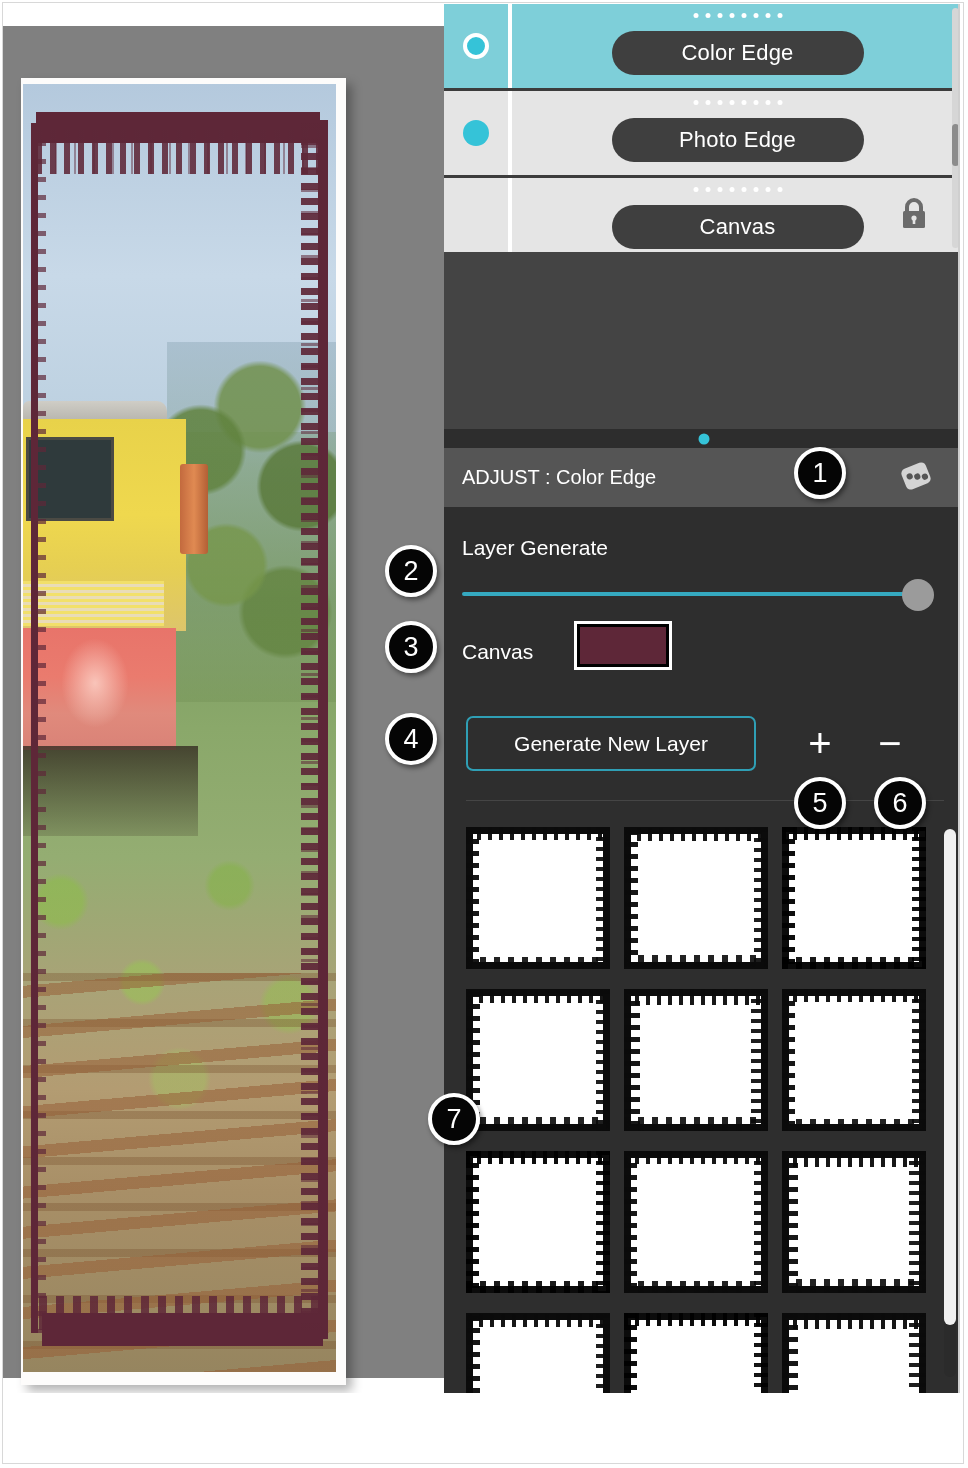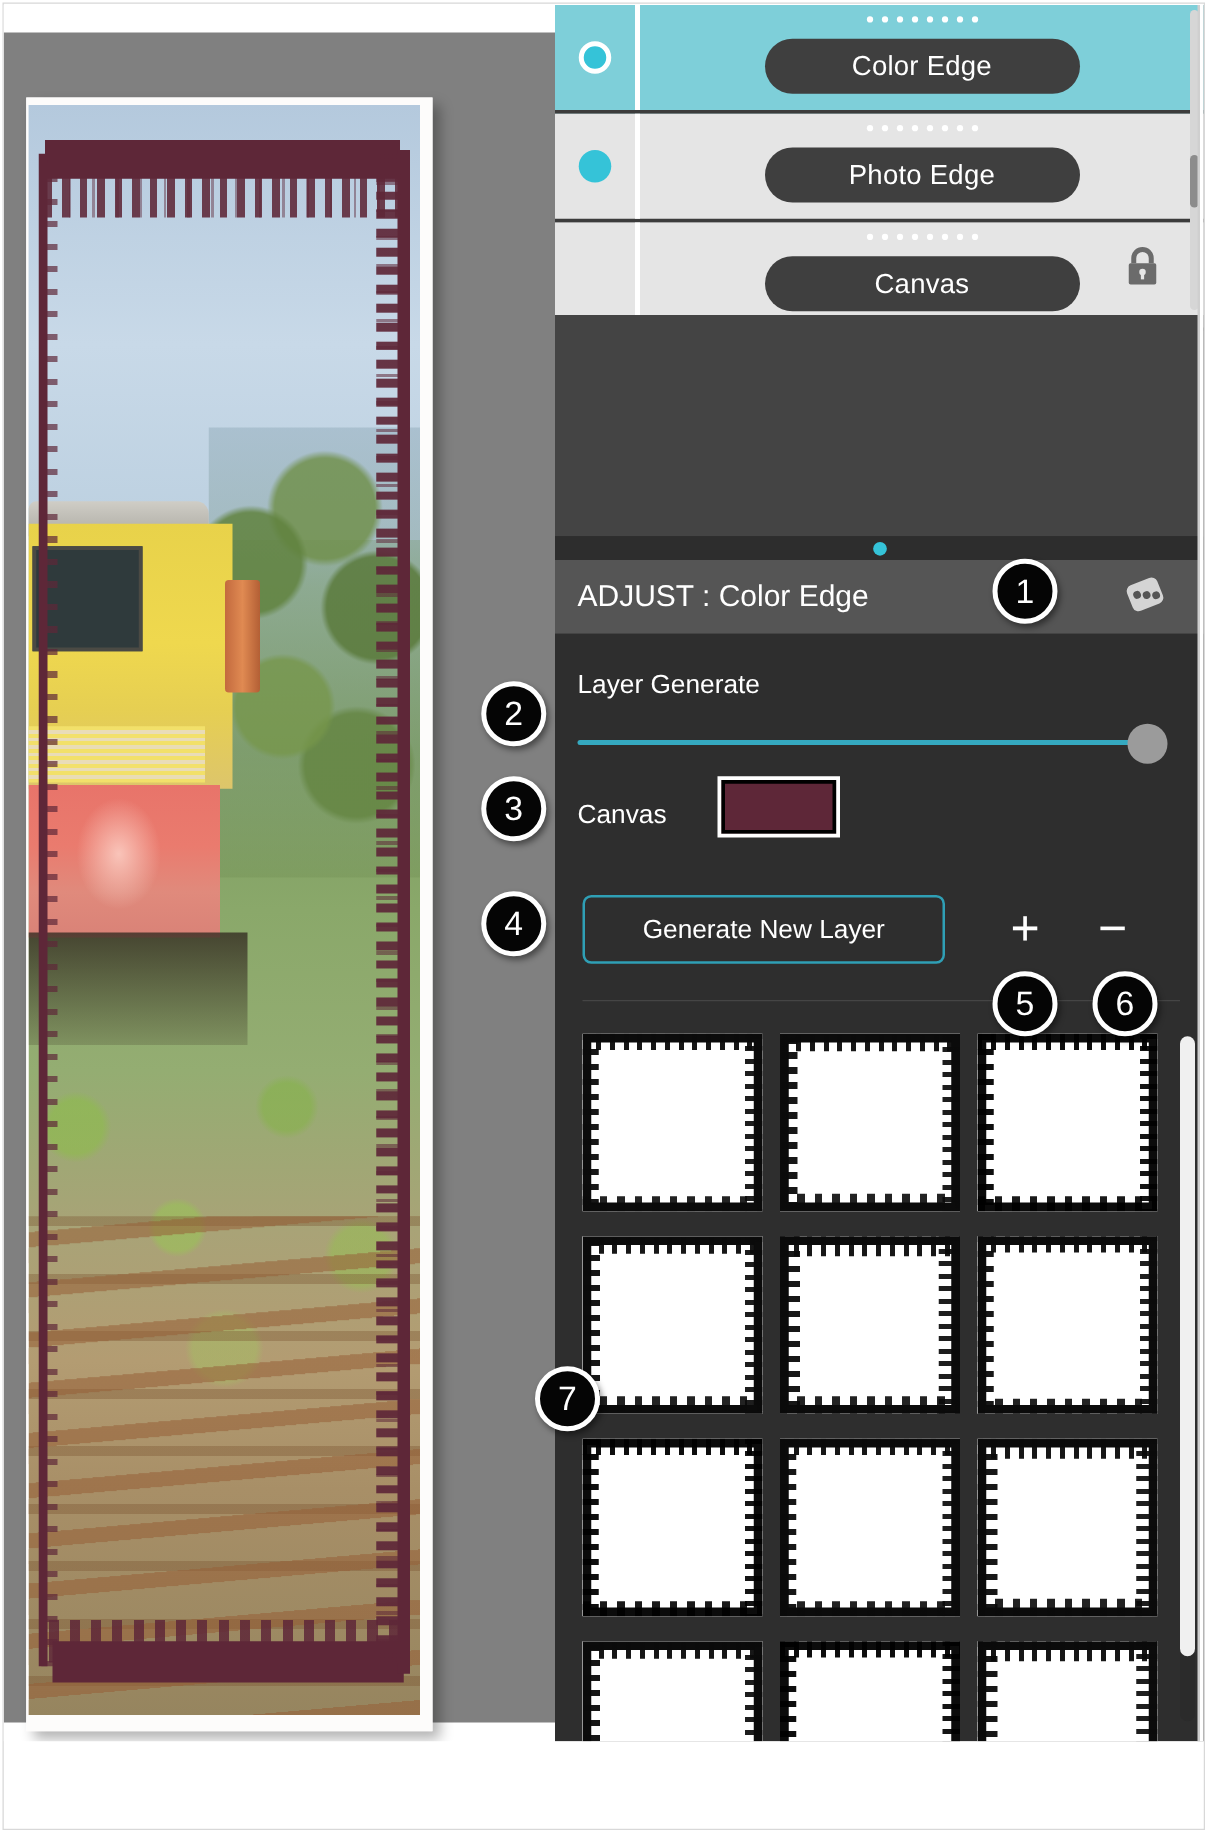--- a/index.html
+++ b/index.html
@@ -321,21 +321,21 @@
   .adjust-header {
     position:absolute;
     left:0; top:444px;
     width:519px; height:59px;
     background:#555555;
     display:flex;
     align-items:center;
   }
   .adjust-title {
     color:#ffffff;
-    font-size:24px;
+    font-size:20px;
     margin-left:18px;
     white-space:nowrap;
   }
   .dice-icon {
     position:absolute;
     right:24px; top:50%;
     transform:translateY(-50%);
   }
 
   

